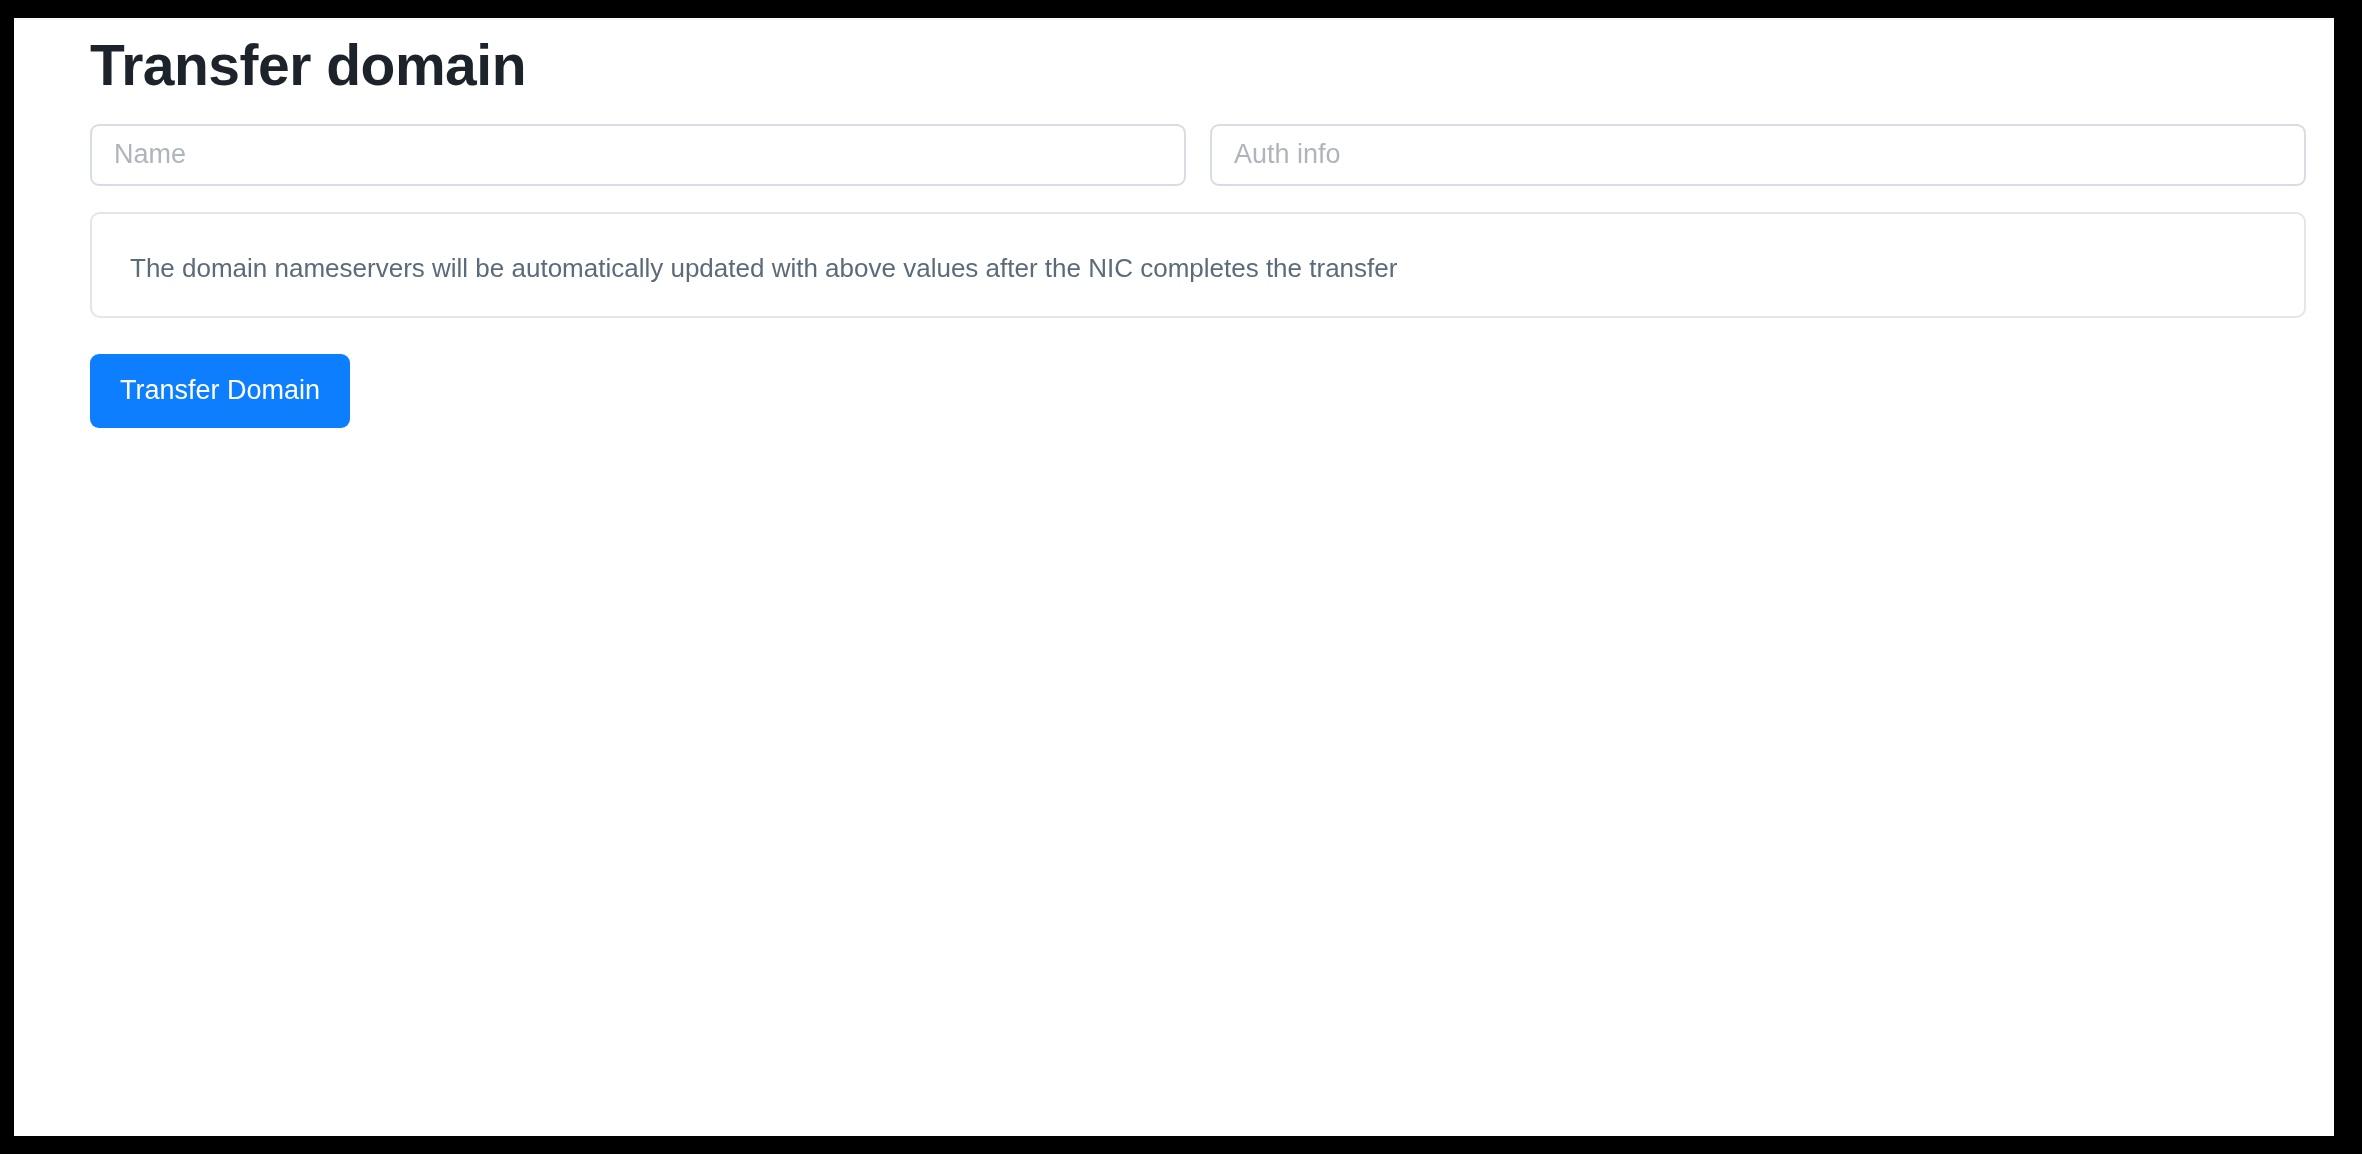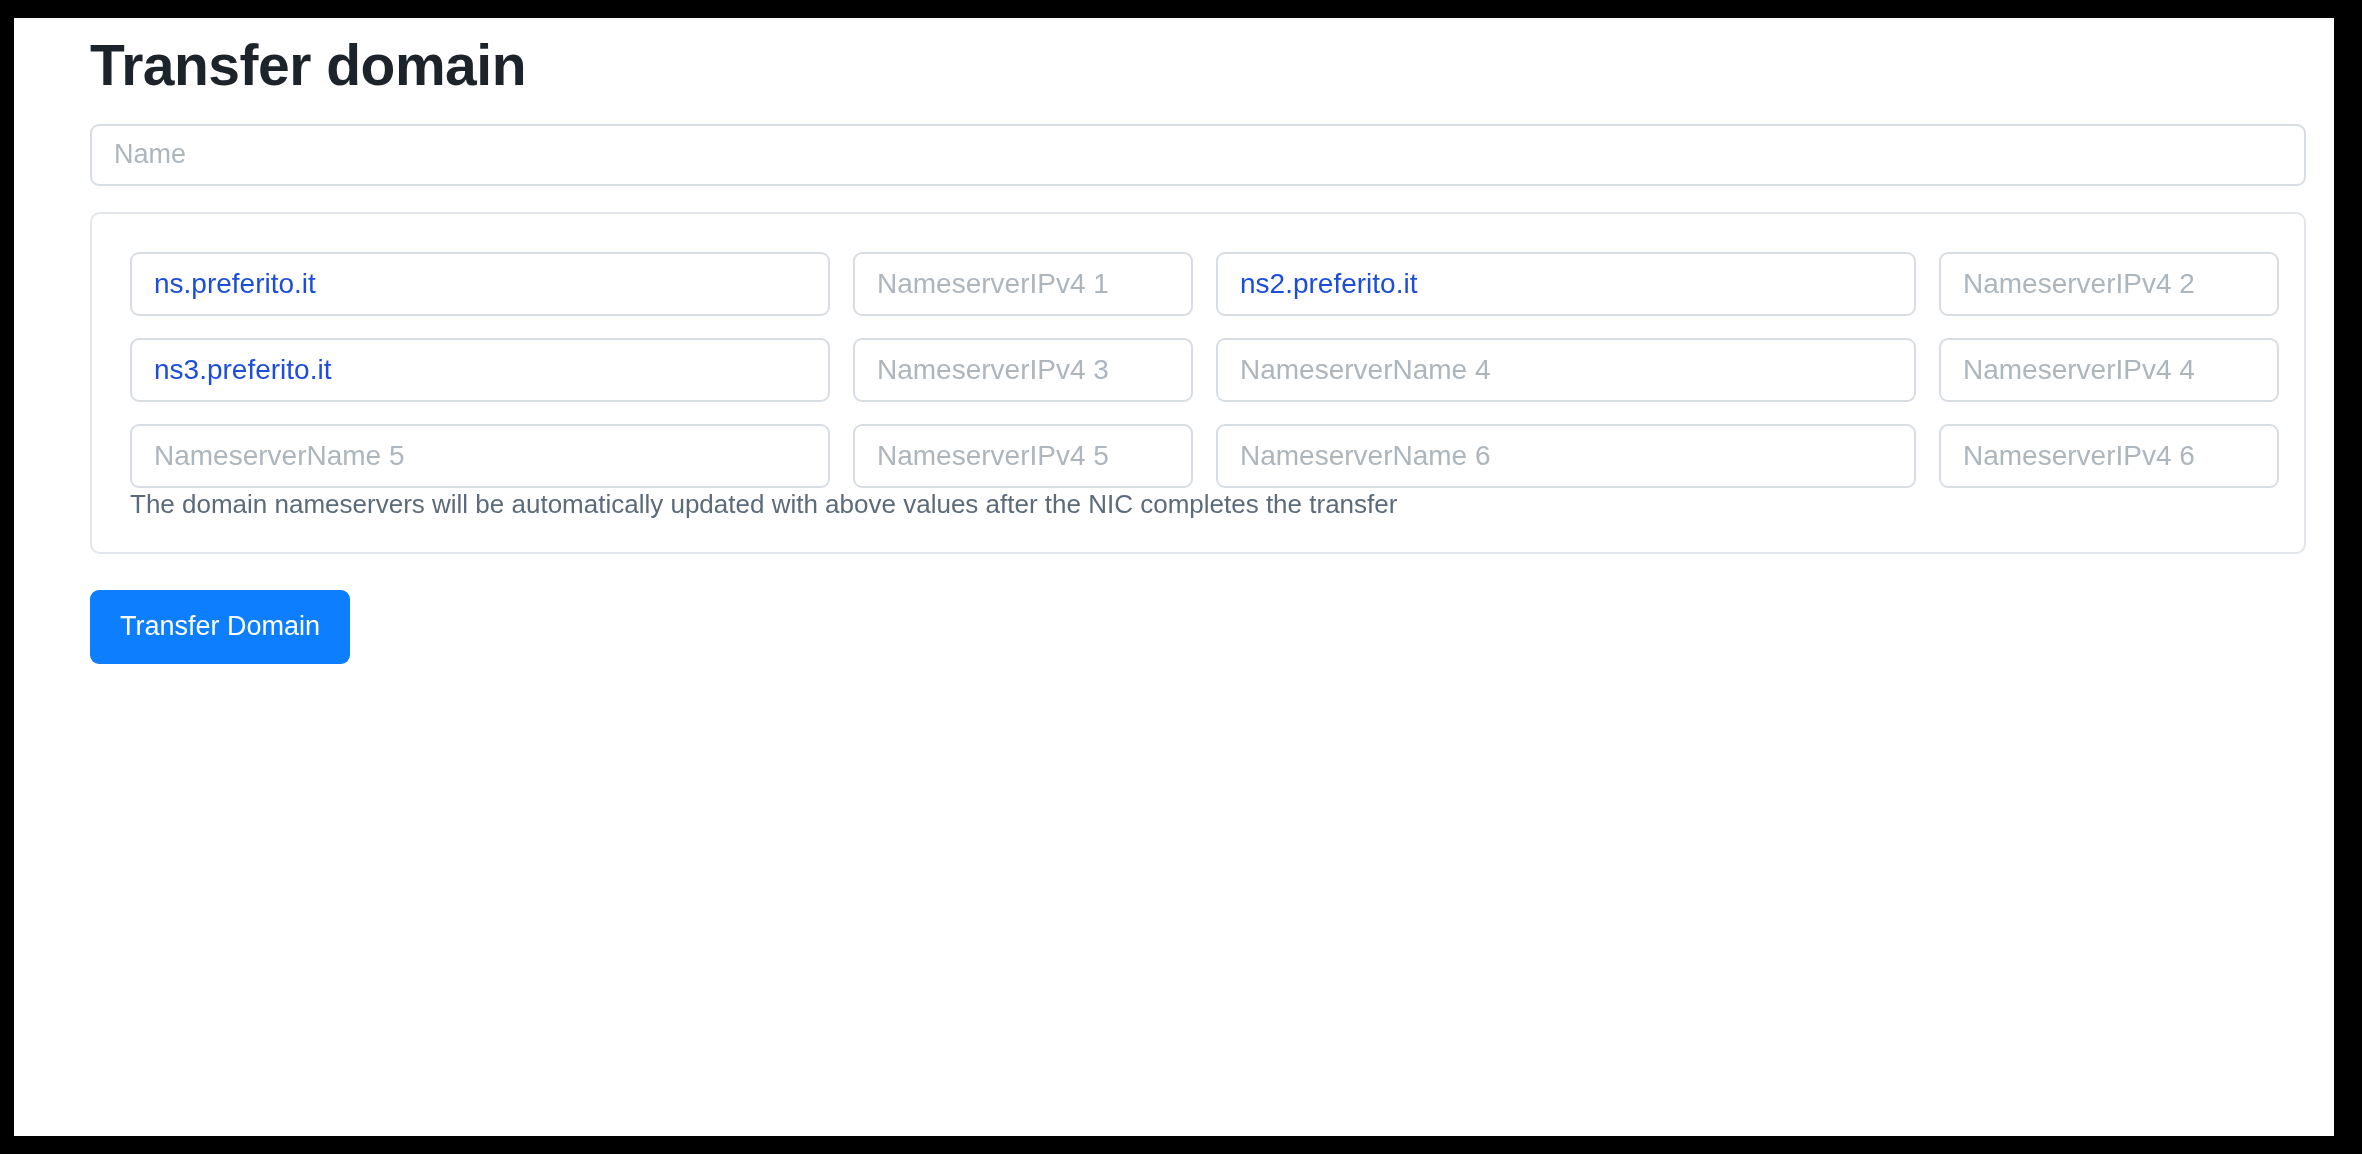--- a/index.html
+++ b/index.html
@@ -122,39 +122,26 @@
 <div id="frame">
   <div id="page">
     <div class="content">
 
       <h1 class="page-title">Transfer domain</h1>
 
       <div class="top-row">
         <div class="field">
           <input class="txt" type="text" placeholder="Name" style="">
         </div>
+        <div class="field">
+          <input class="txt" type="text" placeholder="Auth info" style="">
+        </div>
       </div>
 
       <div class="ns-panel">
-        <div class="ns-grid">
-          <input class="txt" type="text" placeholder="NameserverName 1" value="ns.preferito.it" style="">
-          <input class="txt" type="text" placeholder="NameserverIPv4 1" style="">
-          <input class="txt" type="text" placeholder="NameserverName 2" value="ns2.preferito.it" style="">
-          <input class="txt" type="text" placeholder="NameserverIPv4 2" style="">
-
-          <input class="txt" type="text" placeholder="NameserverName 3" value="ns3.preferito.it" style="">
-          <input class="txt" type="text" placeholder="NameserverIPv4 3" style="">
-          <input class="txt" type="text" placeholder="NameserverName 4" style="">
-          <input class="txt" type="text" placeholder="NameserverIPv4 4" style="">
-
-          <input class="txt" type="text" placeholder="NameserverName 5" style="">
-          <input class="txt" type="text" placeholder="NameserverIPv4 5" style="">
-          <input class="txt" type="text" placeholder="NameserverName 6" style="">
-          <input class="txt" type="text" placeholder="NameserverIPv4 6" style="">
-        </div>
 
         <div class="ns-note">The domain nameservers will be automatically updated with above values after the NIC completes the transfer</div>
       </div>
 
       <button class="btn-primary">Transfer Domain</button>
 
     </div>
   </div>
 </div>
 

